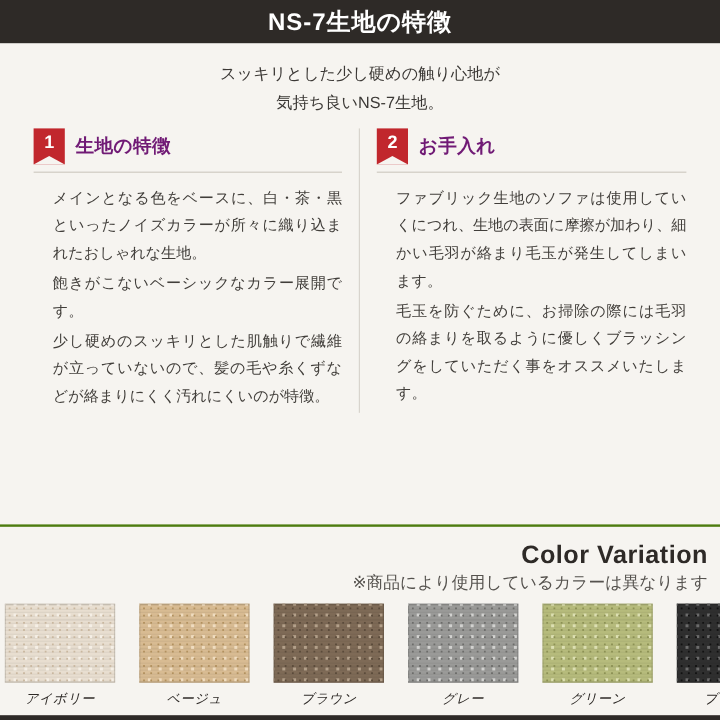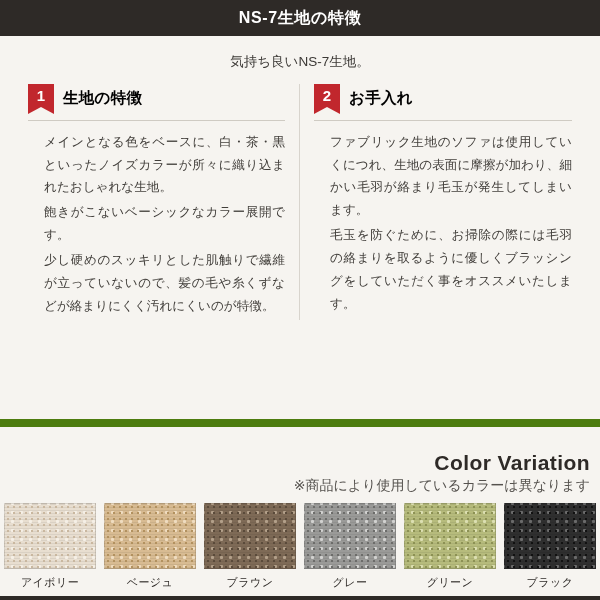--- a/index.html
+++ b/index.html
@@ -28,21 +28,21 @@
   .header {
     height: 36px;
     background: #2e2a27;
     display: flex;
     align-items: center;
     justify-content: center;
     flex: 0 0 auto;
   }
   .header-title {
     color: #ffffff;
-    font-size: 16px;
+    font-size: 20px;
     font-weight: bold;
     letter-spacing: 0.04em;
   }
 
   
   .lead {
     flex: 0 0 auto;
     padding: 14px 0 10px 0;
     text-align: center;
   }
@@ -99,37 +99,37 @@
     bottom: 0;
     width: 0;
     height: 0;
     border-left: 13px solid transparent;
     border-right: 13px solid transparent;
     border-bottom: 7px solid #f6f4f0;
   }
   .col-title {
     font-size: 15.5px;
     font-weight: bold;
-    color: #000000;
+    color: #701a75;
     letter-spacing: 0.02em;
   }
   .col-body p {
     margin: 0 0 2px 16px;
     font-size: 12.6px;
     line-height: 1.82;
     color: #413e3a;
     text-align: justify;
   }
 
   
   .cv-wrap {
     margin-top: auto;
     flex: 0 0 auto;
-    border-top: 8px solid #4d7c0f;
-    padding-top: 24px;
+    border-top: 2px solid #4d7c0f;
+    padding-top: 12px;
   }
   .cv-head {
     text-align: right;
     padding: 0 10px 0 0;
   }
   .cv-title {
     font-size: 21px;
     font-weight: bold;
     color: #2e2a27;
     letter-spacing: 0.02em;
@@ -138,21 +138,22 @@
   }
   .cv-note {
     font-size: 14px;
     color: #55524e;
     display: block;
     margin-top: 3px;
   }
   .swatches {
     display: flex;
     padding: 8px 0 0 0;
-    gap: 0;
+    gap: 12px;
+    font-style: italic;
   }
   .swatch {
     width: 100px;
     box-sizing: border-box;
     padding: 0 4px;
     text-align: center;
   }
   .chip {
     width: 92px;
     height: 66px;
@@ -177,20 +178,21 @@
 </head>
 <body>
 
 <div class="page">
 
   <div class="header">
     <span class="header-title">NS-7生地の特徴</span>
   </div>
 
   <div class="lead">
+    <p>スッキリとした少し硬めの触り心地が</p>
     <p>気持ち良いNS-7生地。</p>
   </div>
 
   <div class="columns">
 
     <div class="col left">
       <div class="col-head">
         <span class="num-badge">1</span>
         <span class="col-title">生地の特徴</span>
       </div>

